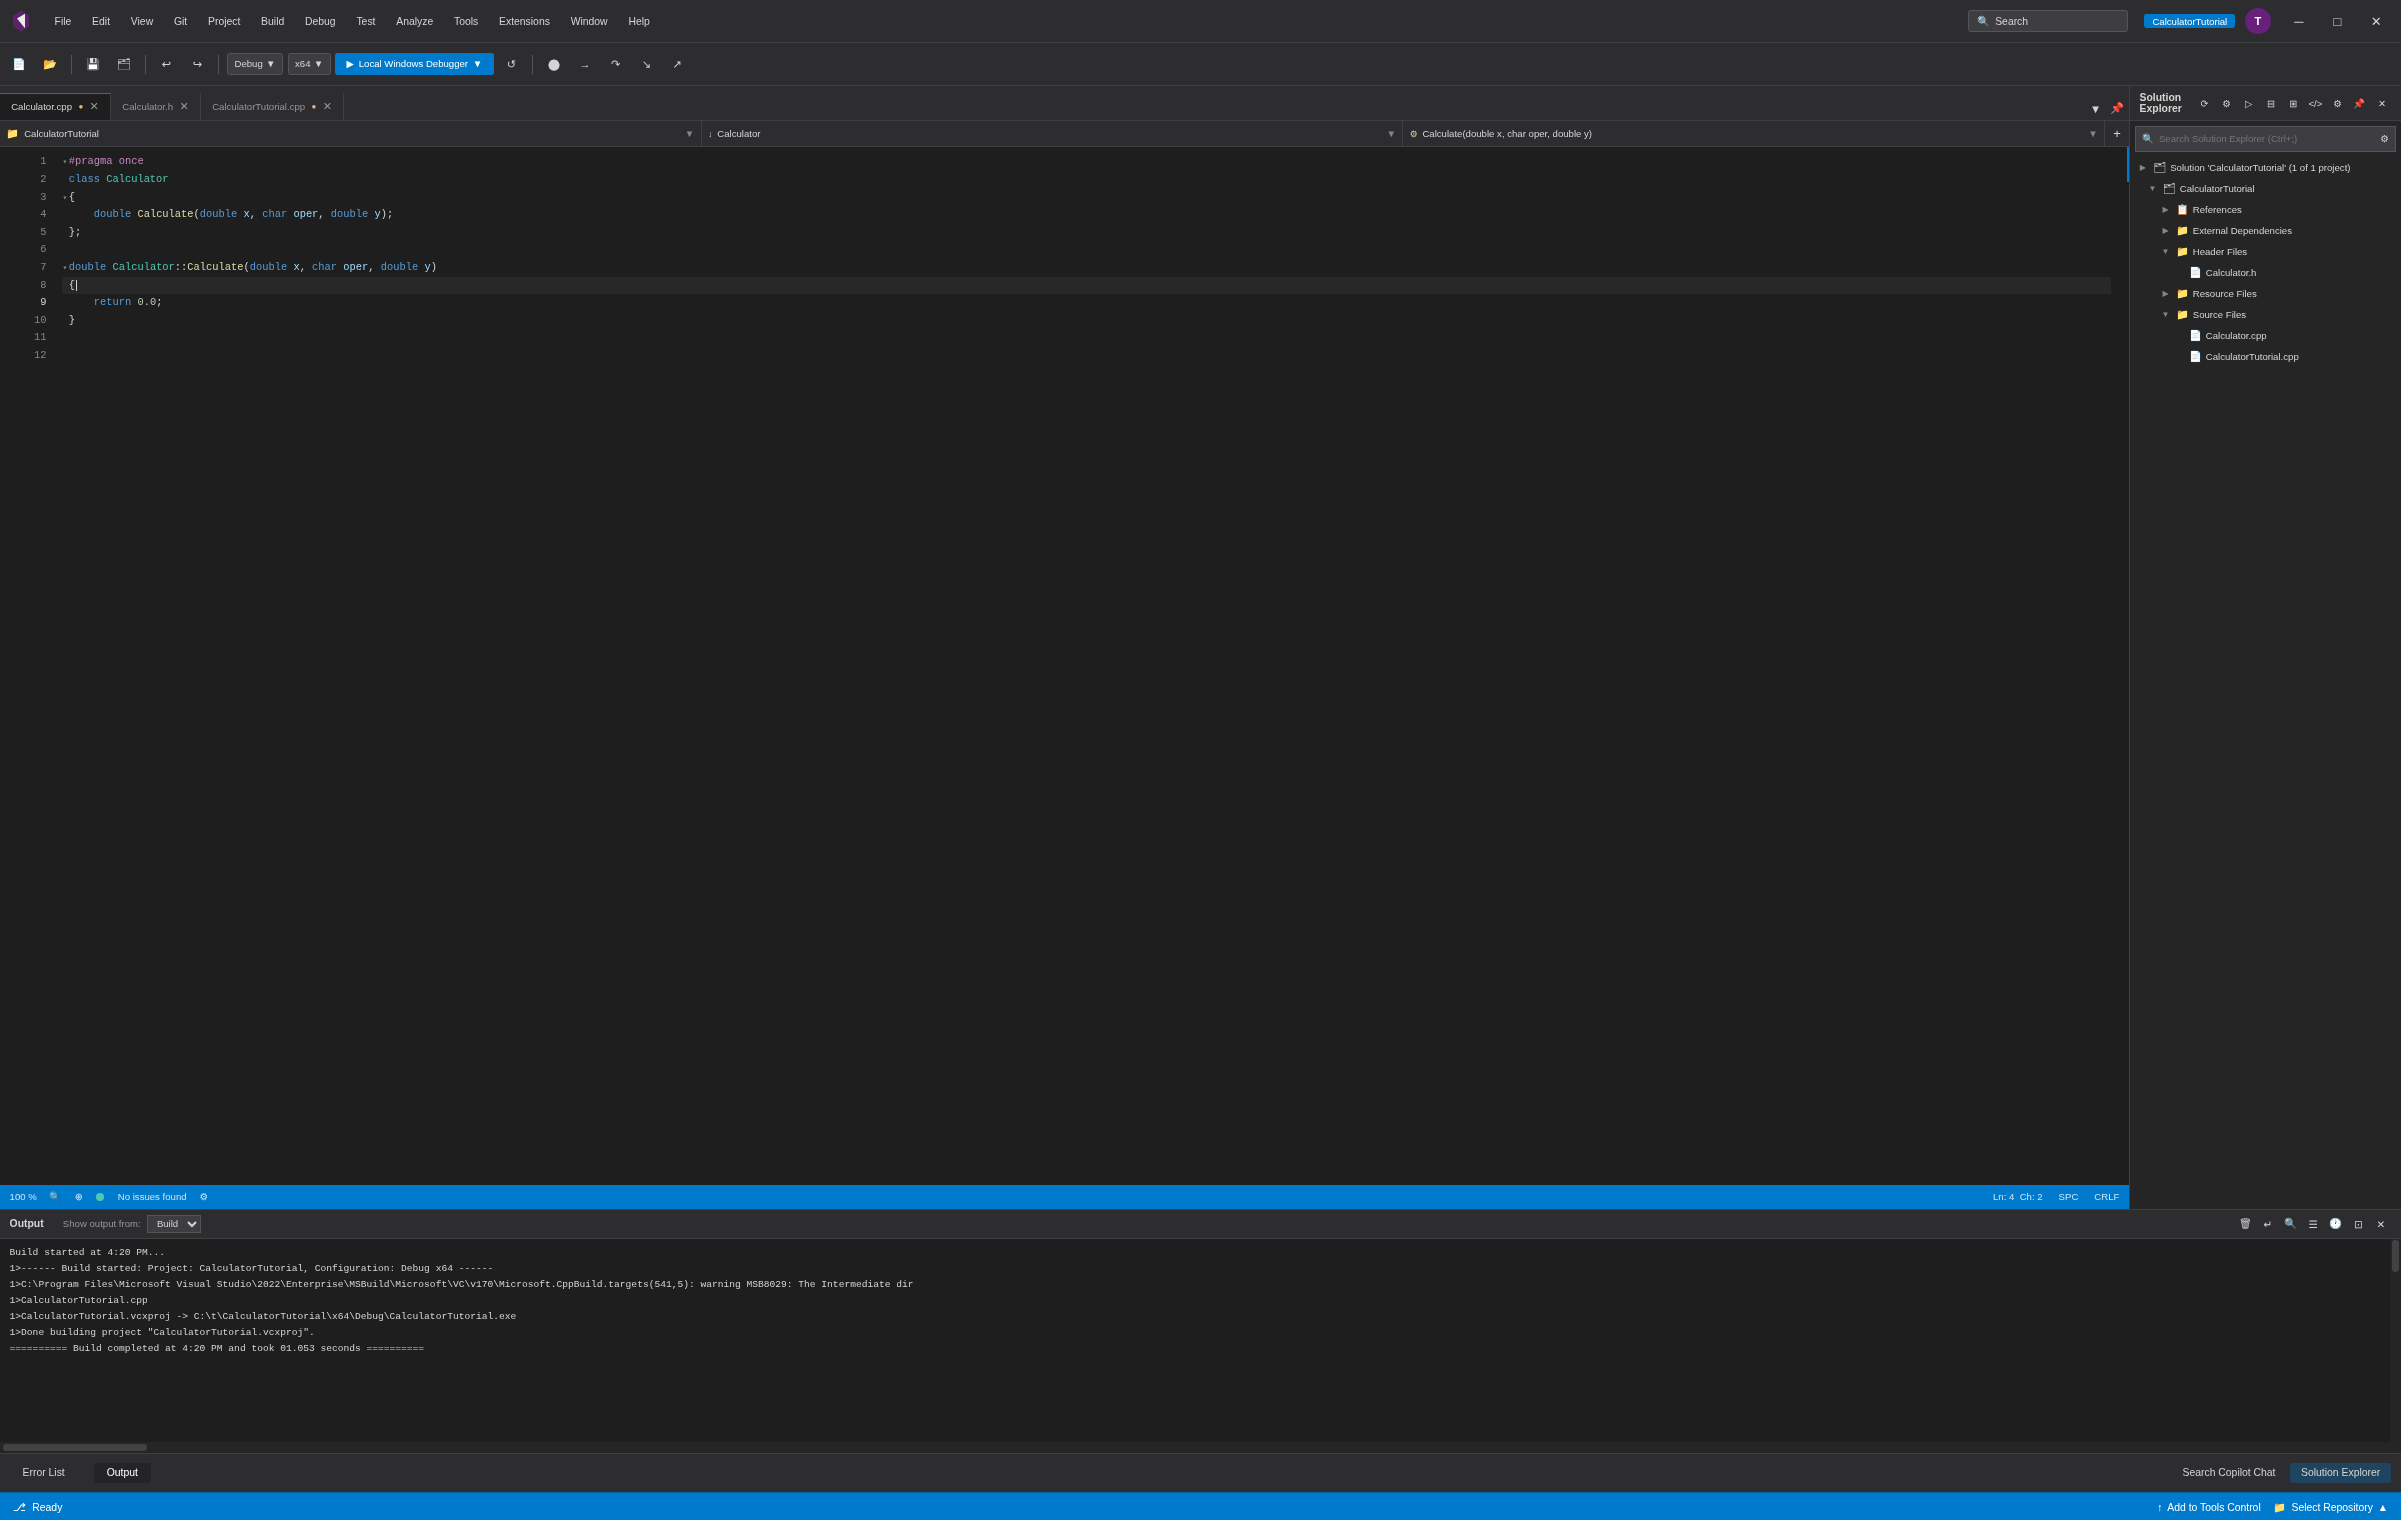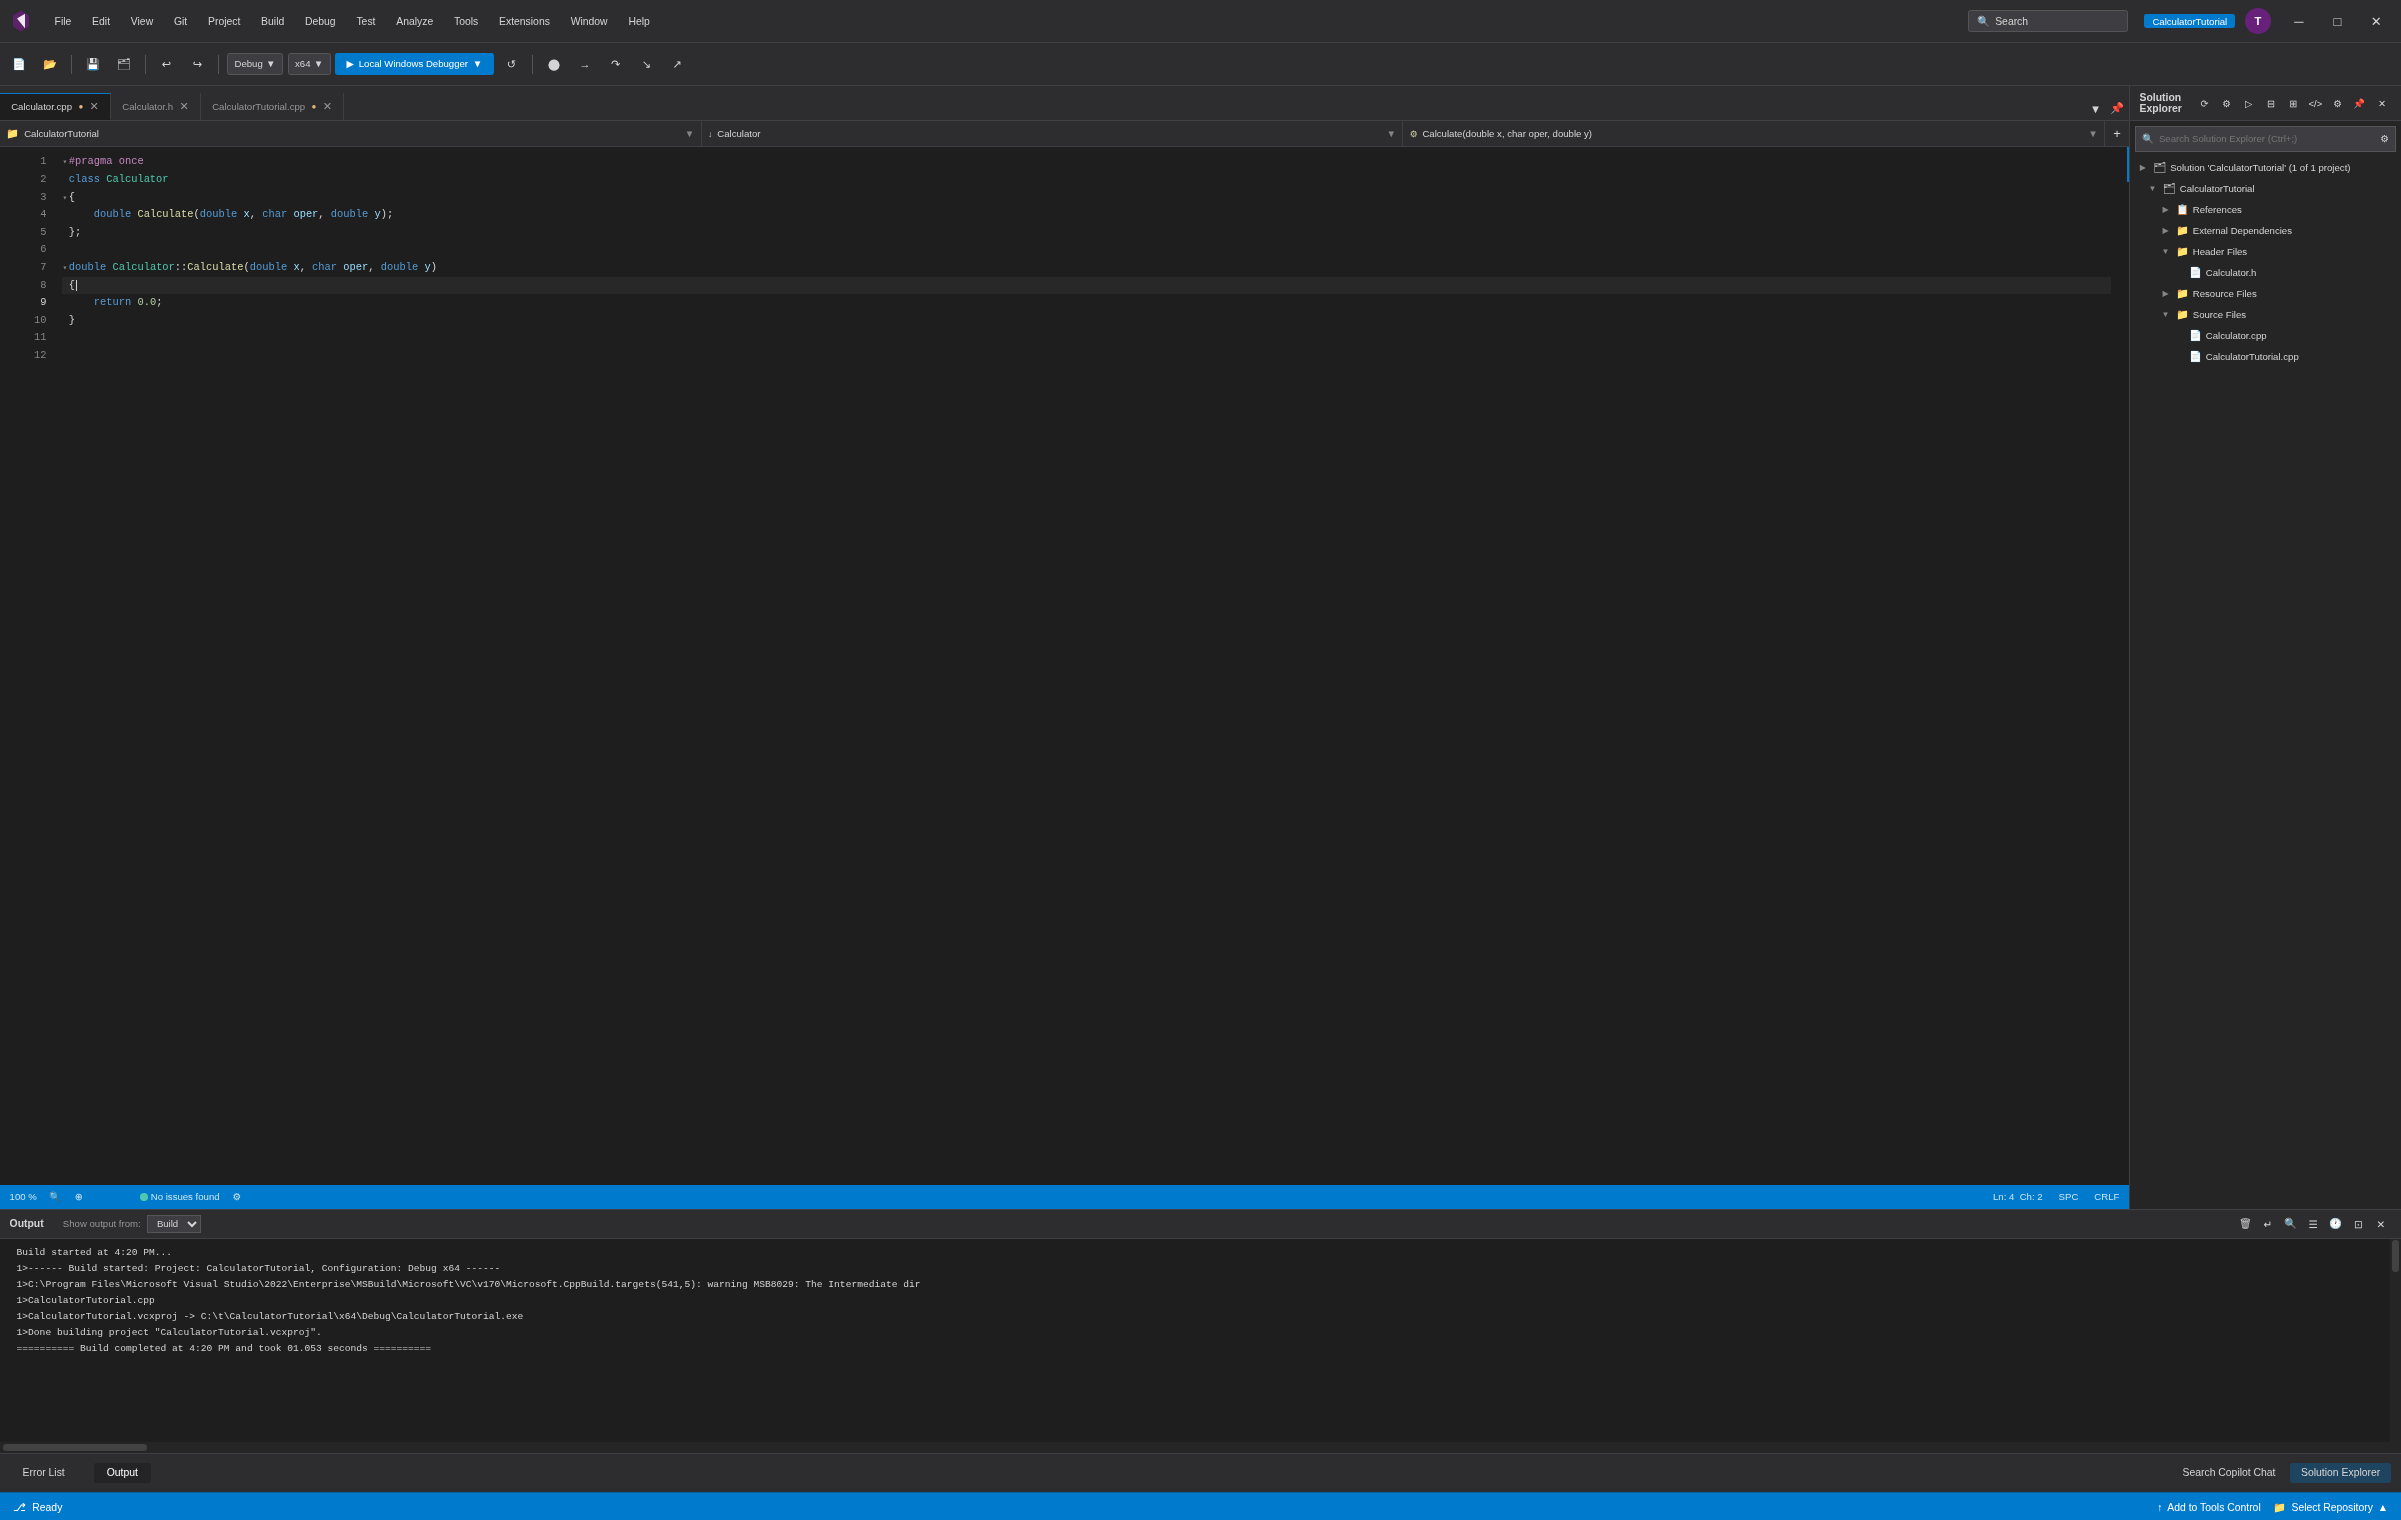--- a/index.html
+++ b/index.html
@@ -711,21 +711,21 @@
         </div>
         <div style="width:11.2px; background:#1e1e1e; position:relative; flex-shrink:0;">
           <div style="position:absolute; right:0; top:0; width:2.4px; height:35px; background:#007acc;"></div>
         </div>
       </div>
 
       <div id="editor-status">
         <span style="color:rgba(255,255,255,0.8);">100 %</span>
         <span style="cursor:pointer; color:rgba(255,255,255,0.8);">🔍</span>
         <span style="color:rgba(255,255,255,0.8);">⊕</span>
-        <span style="display:inline-flex; align-items:center; gap:3px;margin-left:44px;">
+        <span style="display:inline-flex; align-items:center; gap:14px;">
           <span style="width:8px; height:8px; background:#4ec9b0; border-radius:50%; display:inline-block;"></span>
           <span style="color:rgba(255,255,255,0.8);">No issues found</span>
         </span>
         <span style="cursor:pointer; color:rgba(255,255,255,0.8);">⚙</span>
         <span style="margin-left:auto; display:flex; gap:16px; color:rgba(255,255,255,0.8);">
           <span><span>Ln: 4</span>&nbsp;&nbsp;<span>Ch: 2</span></span>
           <span>SPC</span>
           <span>CRLF</span>
         </span>
       </div>
@@ -829,21 +829,21 @@
       <div class="output-btns">
         <div class="output-btn">🗑</div>
         <div class="output-btn">↵</div>
         <div class="output-btn">🔍</div>
         <div class="output-btn">☰</div>
         <div class="output-btn">🕐</div>
         <div class="output-btn">⊡</div>
         <div class="output-btn">✕</div>
       </div>
     </div>
-    <div style="display:flex; flex:1; overflow:hidden;margin-left:7px;">
+    <div style="display:flex; flex:1; overflow:hidden;">
       <div id="output-content">
         <div class="output-line">Build started at 4:20 PM...</div>
         <div class="output-line">1&gt;------ Build started: Project: CalculatorTutorial, Configuration: Debug x64 ------</div>
         <div class="output-line">1&gt;C:\Program Files\Microsoft Visual Studio\2022\Enterprise\MSBuild\Microsoft\VC\v170\Microsoft.CppBuild.targets(541,5): warning MSB8029: The Intermediate dir</div>
         <div class="output-line">1&gt;CalculatorTutorial.cpp</div>
         <div class="output-line">1&gt;CalculatorTutorial.vcxproj -&gt; C:\t\CalculatorTutorial\x64\Debug\CalculatorTutorial.exe</div>
         <div class="output-line">1&gt;Done building project "CalculatorTutorial.vcxproj".</div>
         <div class="output-line">========== Build completed at 4:20 PM and took 01.053 seconds ==========</div>
       </div>
       <div class="output-scrollbar" style="width:11.2px; background:#252526; flex-shrink:0;">

